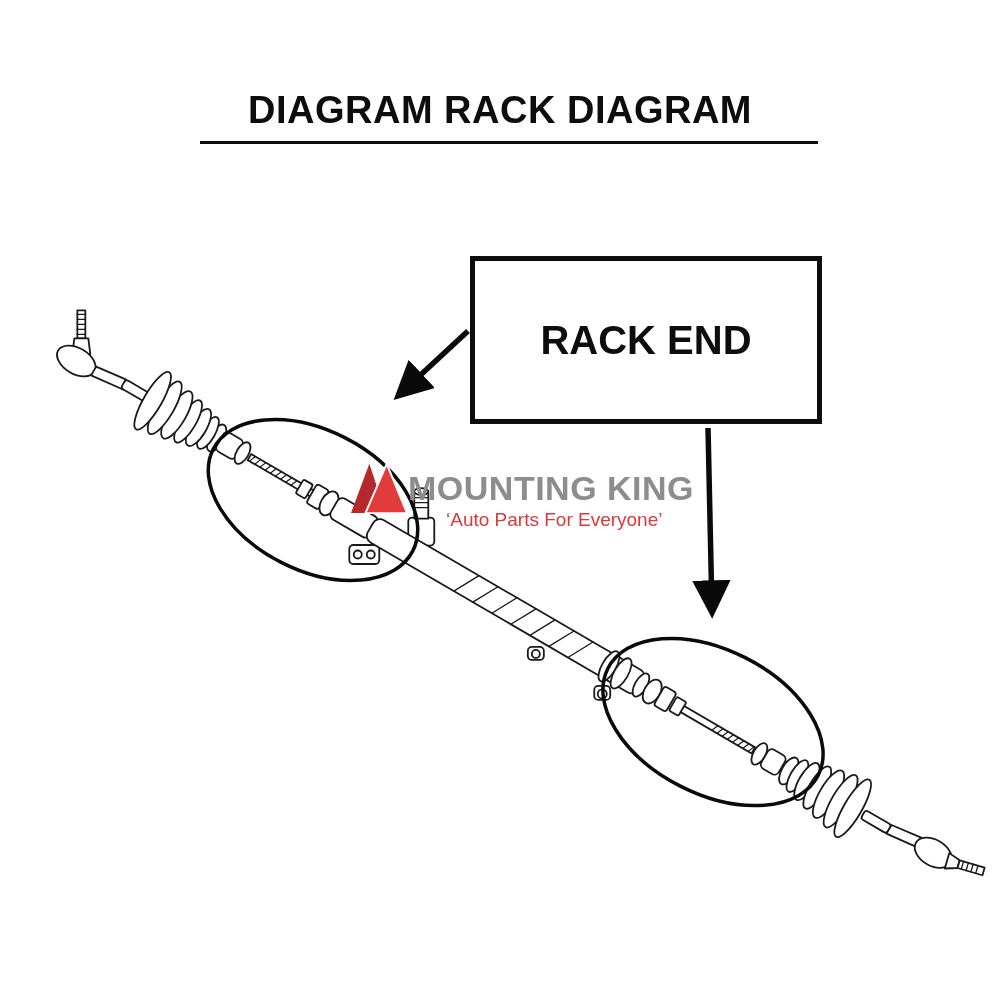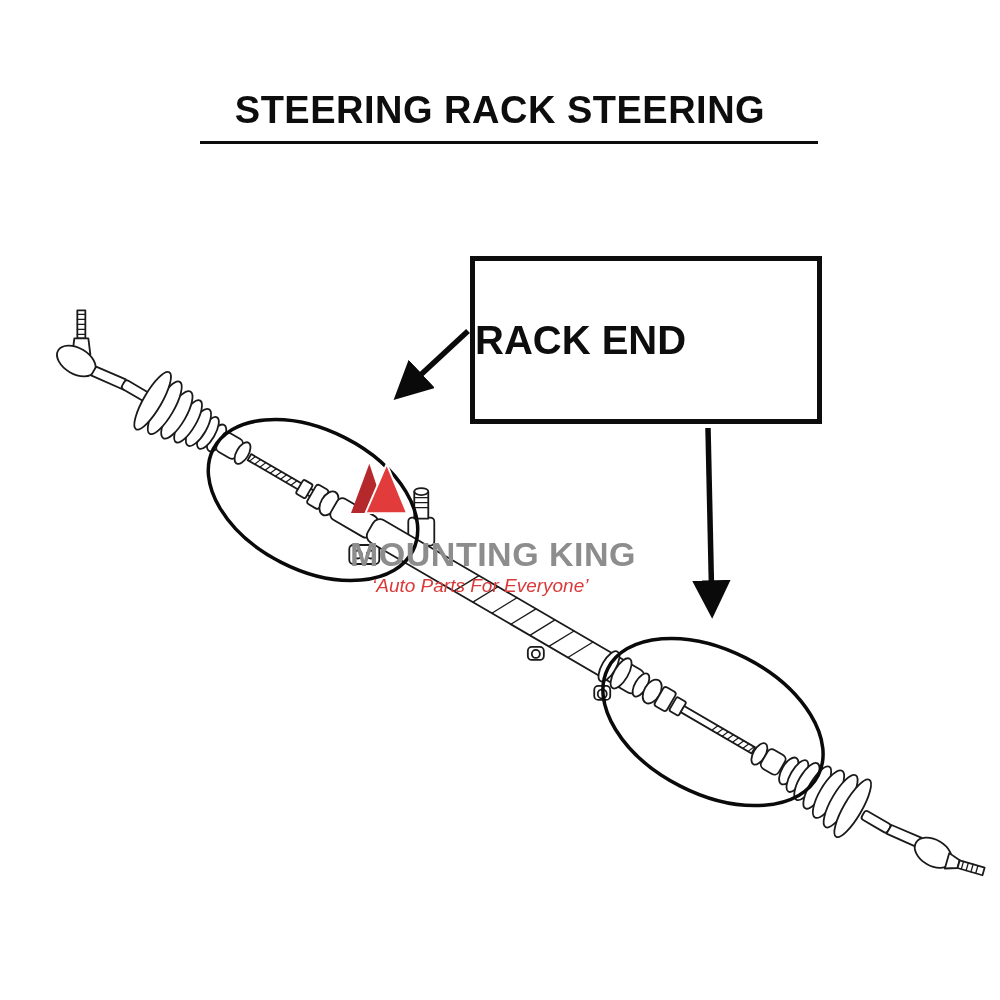--- a/index.html
+++ b/index.html
@@ -12,31 +12,31 @@
     position:absolute;top:88px;left:0;width:100%;margin:0;
     text-align:center;font-size:38px;font-weight:600;letter-spacing:.5px;
     line-height:1.2;color:#0d0d0d;
   }
   .title-rule{
     position:absolute;top:141px;left:200px;width:618px;height:3px;background:#0d0d0d;
   }
   .callout{
     position:absolute;left:470px;top:256px;width:352px;height:168px;
     box-sizing:border-box;border:5px solid #0d0d0d;background:#fff;
-    display:flex;flex-direction:column;align-items:flex-start;justify-content:center;
+    display:flex;flex-direction:column;align-items:center;justify-content:center;
     gap:24px;font-size:40px;font-weight:600;z-index:3;
   }
   .watermark{
     position:absolute;left:350px;top:460px;display:flex;align-items:flex-start;
-    gap:11px;z-index:4;flex-direction:column;
+    z-index:4;
   }
   .logo-m{width:58px;height:55px;display:block;}
   .wm-text{margin-top:11px;}
   .brand{font-size:34px;font-weight:700;color:#8d8d8d;letter-spacing:.5px;line-height:1;}
-  .tagline{font-size:19px;font-style:italic;color:#d93a3a;margin-top:5px;margin-left:22px;line-height:1;}
+  .tagline{font-size:19px;color:#d93a3a;margin-top:5px;margin-left:38px;line-height:1;}
 </style>
 </head>
 <body>
 
 <div class="stage">
 
   <svg class="art" viewBox="0 0 1000 1000">
     <defs>
       <marker id="ah" markerWidth="7" markerHeight="7" refX="5.4" refY="3.5" orient="auto">
         <polygon points="0,0 7,3.5 0,7" fill="#0a0a0a"></polygon>
@@ -138,21 +138,21 @@
       </g>
     </g>
 
     <ellipse cx="313" cy="500" rx="112" ry="70" transform="rotate(27 313 500)" fill="none" stroke="#0a0a0a" stroke-width="3.5"></ellipse>
     <ellipse cx="713" cy="722" rx="118" ry="72" transform="rotate(27 713 722)" fill="none" stroke="#0a0a0a" stroke-width="3.5"></ellipse>
 
     <line x1="468" y1="331" x2="400" y2="394" stroke="#0a0a0a" stroke-width="5.5" marker-end="url(#ah)"></line>
     <line x1="708" y1="428" x2="712" y2="610" stroke="#0a0a0a" stroke-width="5.5" marker-end="url(#ah)"></line>
   </svg>
 
-  <h1 class="page-title">STEERING RACK STEERING</h1>
+  <h1 class="page-title">DIAGRAM RACK DIAGRAM</h1>
   <div class="title-rule"></div>
 
   <div class="callout">
     <span>RACK END</span>
   </div>
 
   <div class="watermark">
     <svg class="logo-m" viewBox="0 0 60 55">
       <polygon points="1,54 20,3 37,54" fill="#b5282c"></polygon>
       <polygon points="16,54 38,3 59,54" fill="#e23b3b" stroke="#ffffff" stroke-width="2"></polygon>

